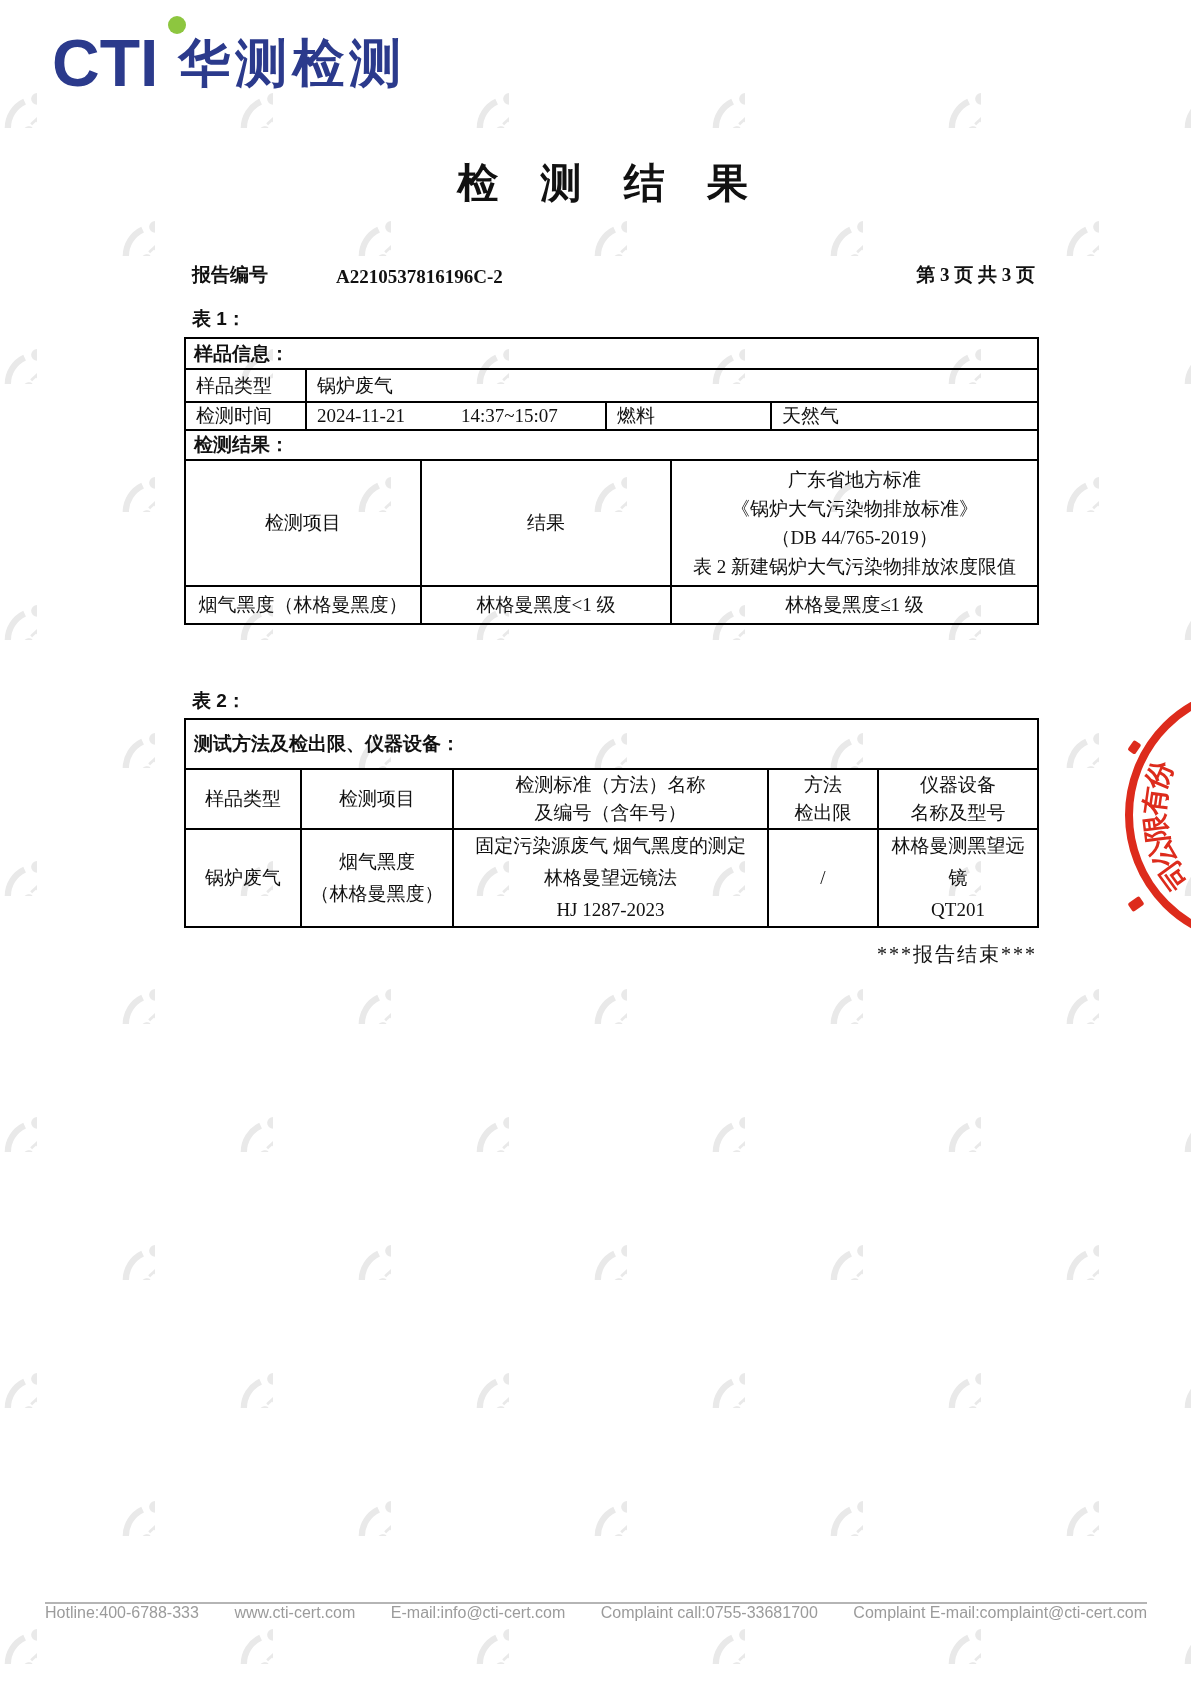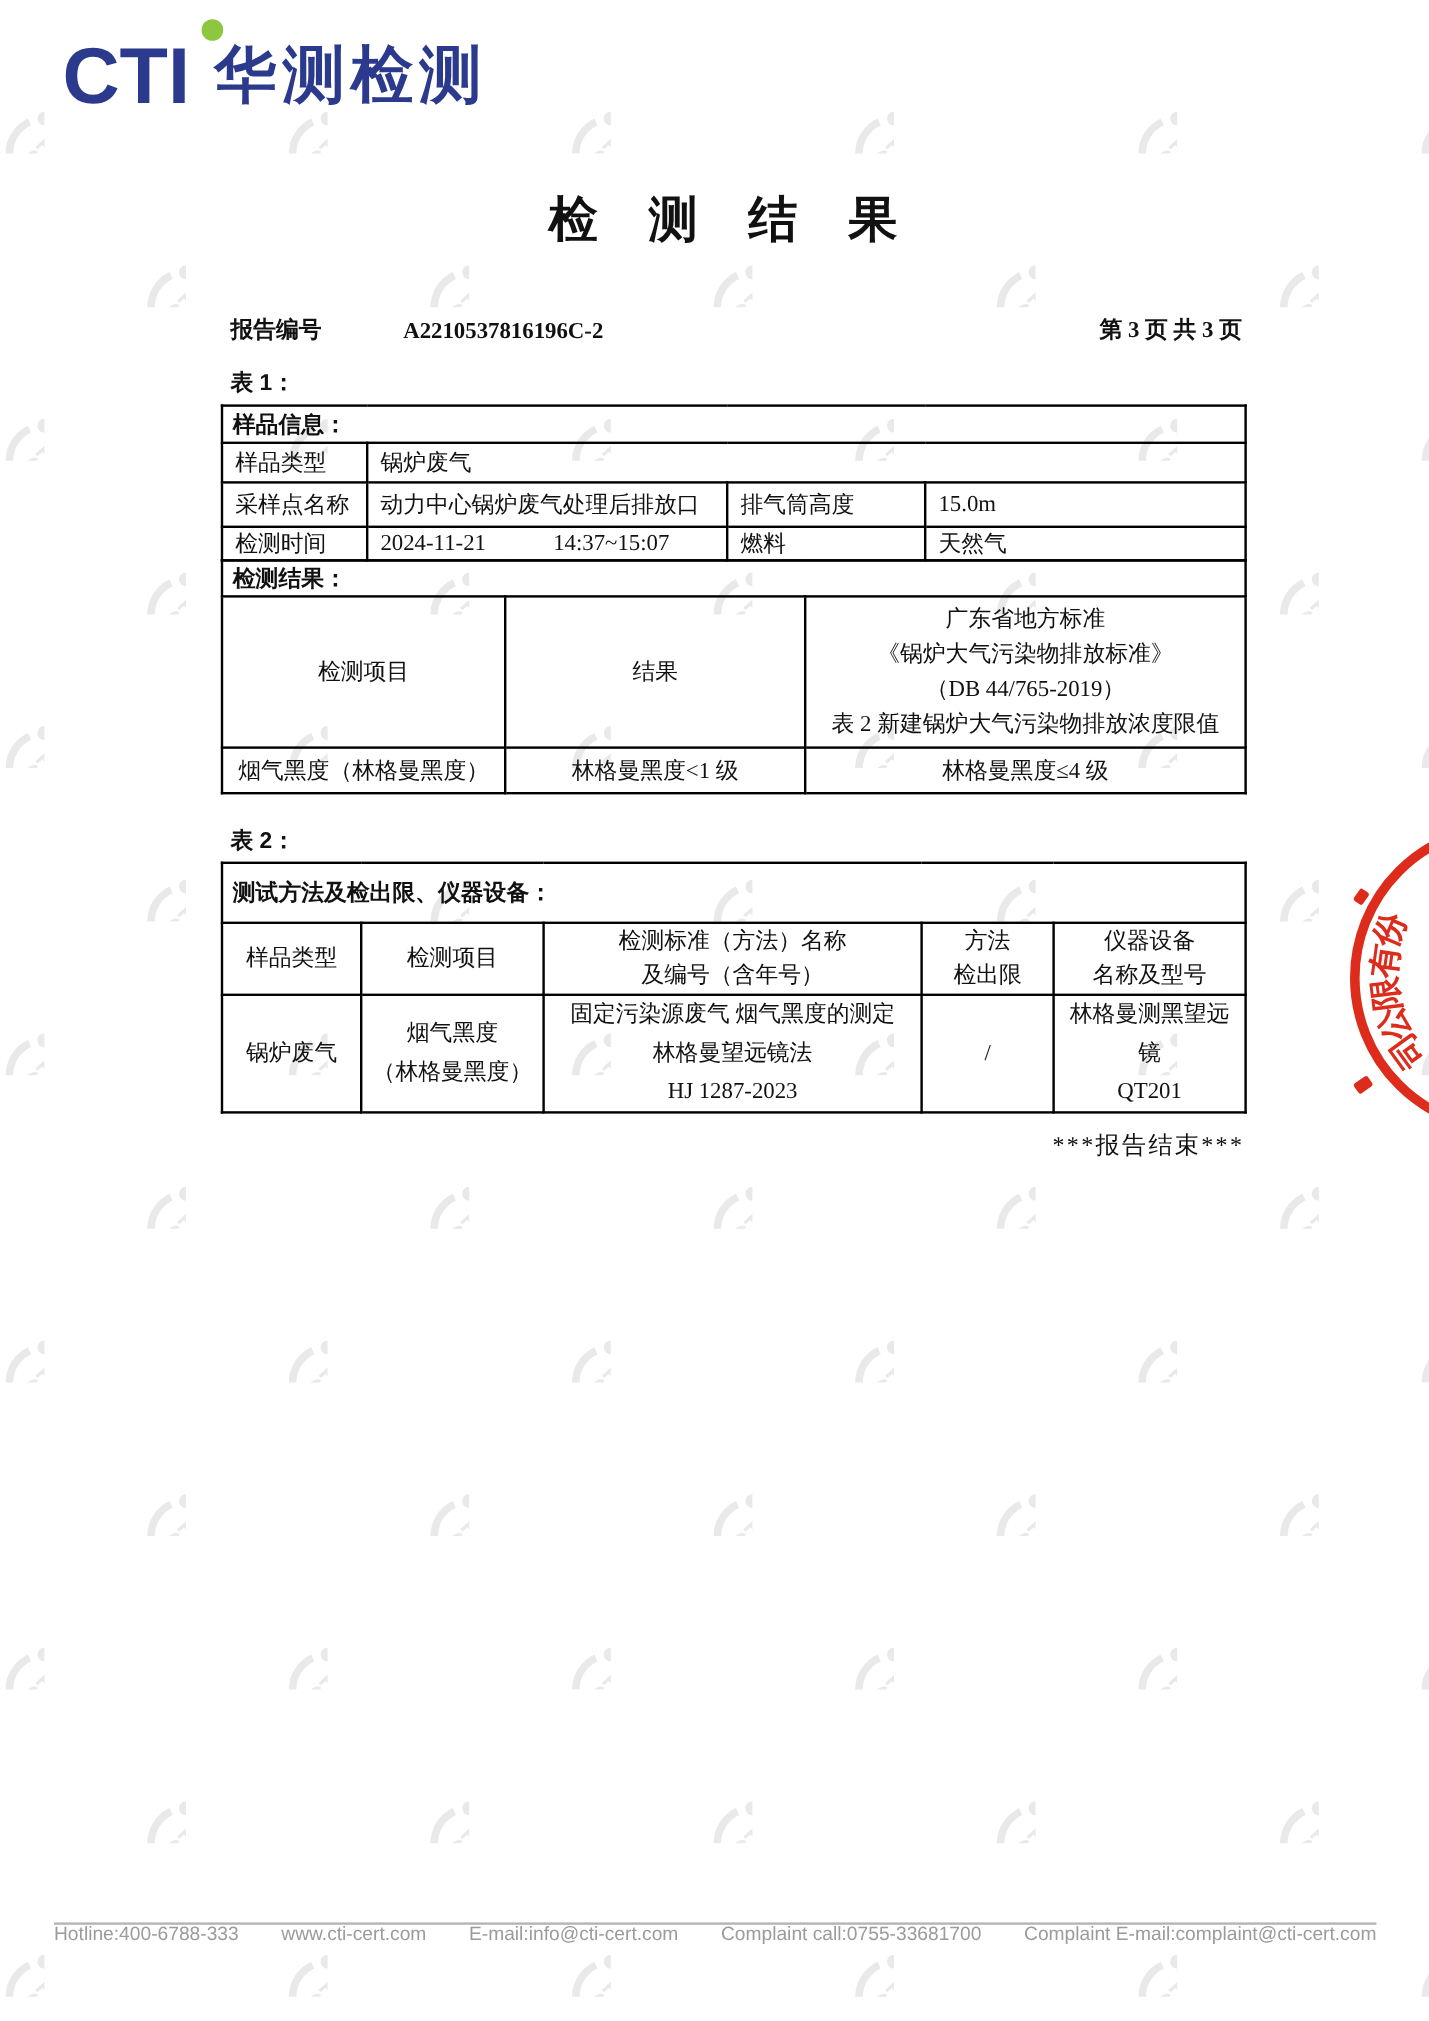--- a/index.html
+++ b/index.html
@@ -324,26 +324,20 @@
             <col style="width:267px">
           </colgroup>
         <tbody>
             <tr style="height:31px">
           <td colspan="4" class="hd">样品信息：</td>
         </tr>
         <tr style="height:33px">
           <td class="lbl">样品类型</td>
           <td colspan="3" class="lbl">锅炉废气</td>
         </tr>
-        <tr style="height:37px">
-          <td class="lbl">采样点名称</td>
-          <td class="lbl">动力中心锅炉废气处理后排放口</td>
-          <td class="lbl">排气筒高度</td>
-          <td class="lbl">15.0m</td>
-        </tr>
         <tr style="height:28px">
           <td class="lbl">检测时间</td>
           <td class="lbl">
             <span>2024-11-21</span><span class="time-gap"></span><span>14:37~15:07</span>
           </td>
           <td class="lbl">燃料</td>
           <td class="lbl">天然气</td>
         </tr>
       </tbody>
         </table>
@@ -362,21 +356,21 @@
           <td class="ctr">检测项目</td>
           <td class="ctr">结果</td>
           <td class="ctr preline std-cell">广东省地方标准
 《锅炉大气污染物排放标准》
 （DB 44/765-2019）
 表 2 新建锅炉大气污染物排放浓度限值</td>
         </tr>
         <tr style="height:38px">
           <td class="ctr">烟气黑度（林格曼黑度）</td>
           <td class="ctr">林格曼黑度&lt;1 级</td>
-          <td class="ctr">林格曼黑度≤4 级</td>
+          <td class="ctr">林格曼黑度≤1 级</td>
         </tr>
       </tbody>
         </table>
     </div>
 
     <div class="tbl-label tbl2-label">表 2：</div>
 
     <div class="tblwrap2">
       <table class="t2">
         <colgroup>

